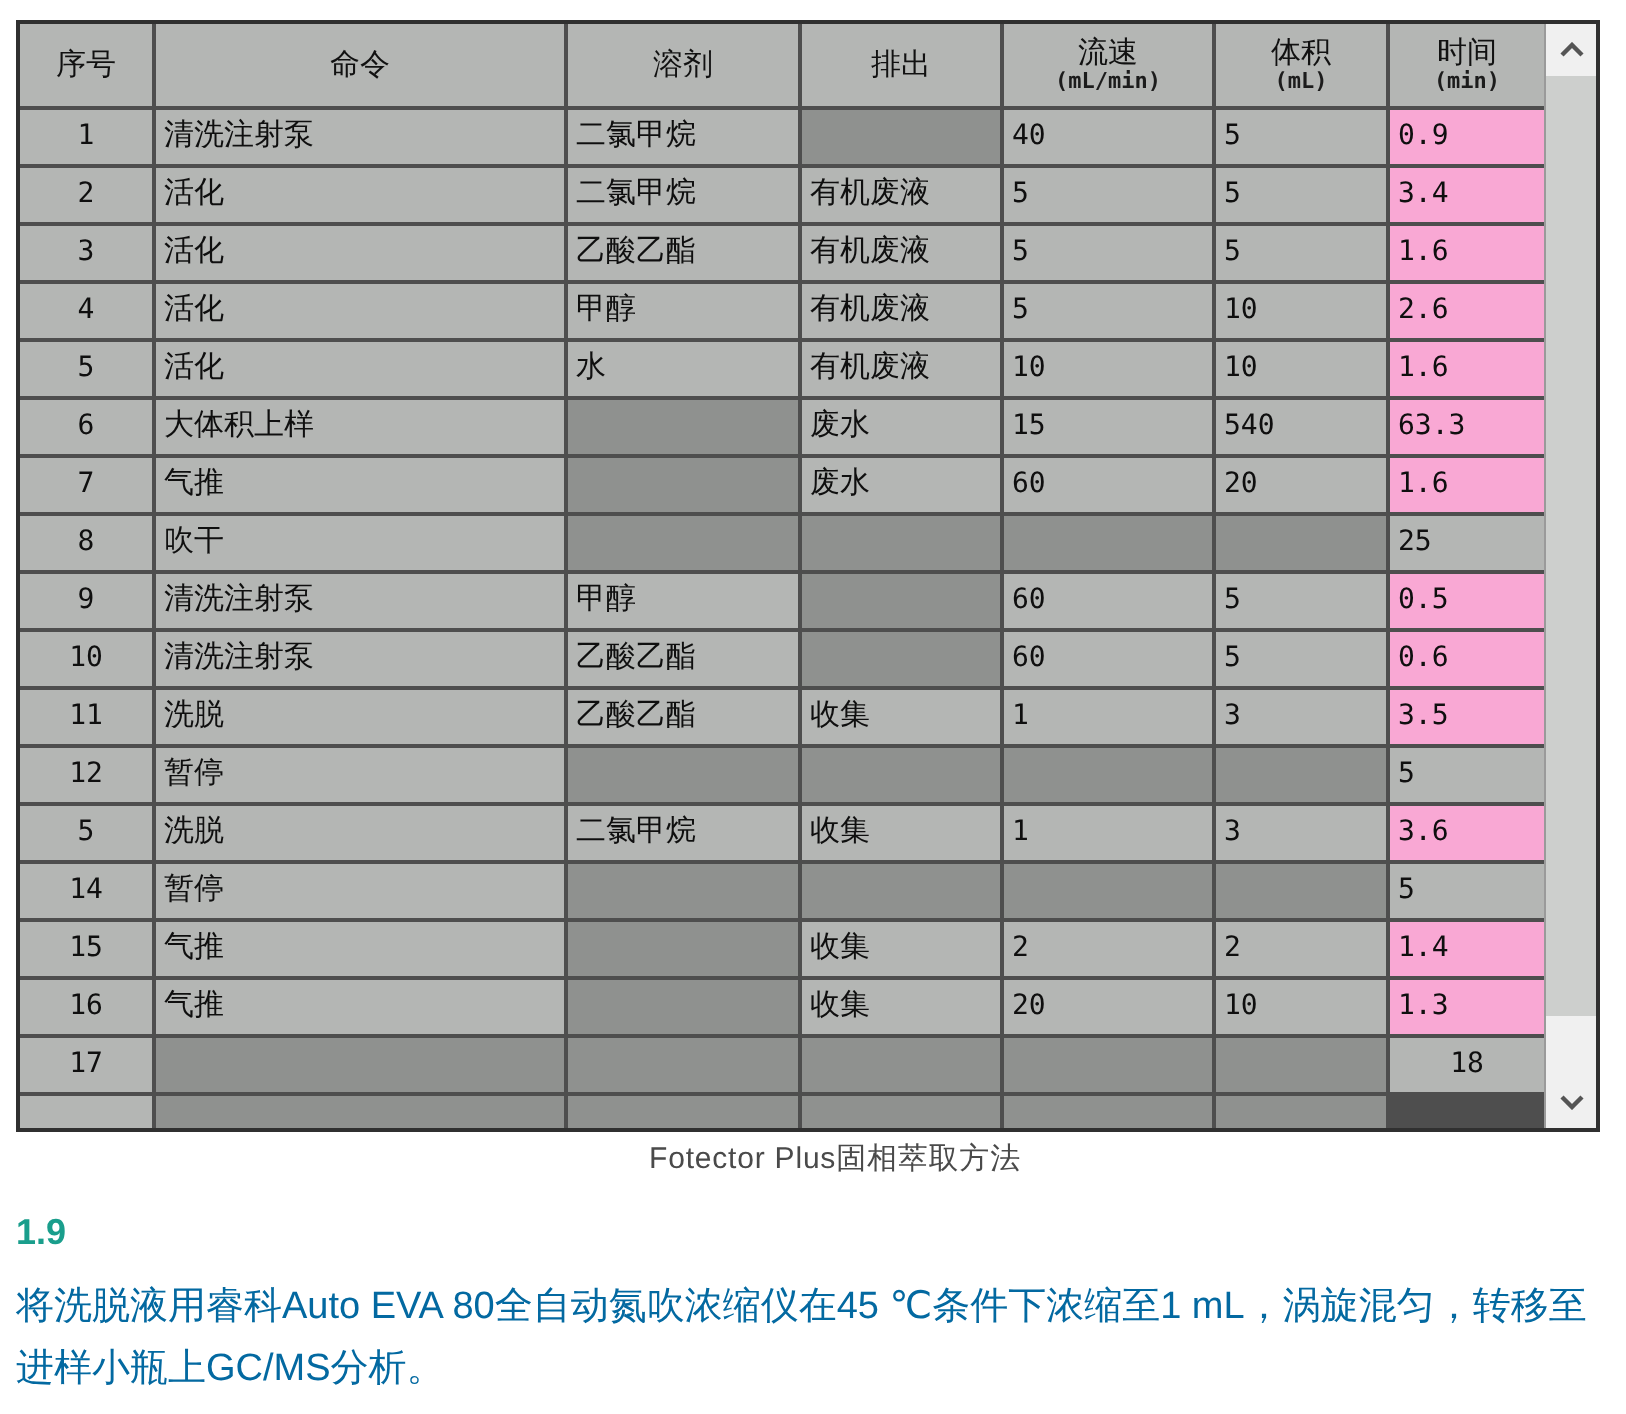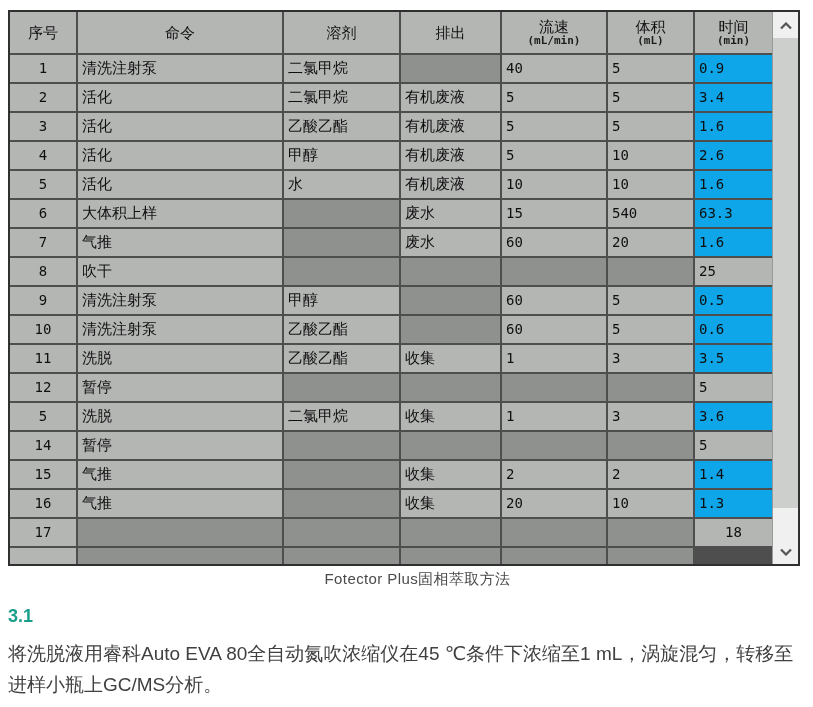--- a/index.html
+++ b/index.html
@@ -47,21 +47,21 @@
     padding: 0 4px;
     white-space: nowrap; overflow: hidden;
   }
   .cell.num {
     font-family: "DejaVu Sans Mono", monospace;
     font-size: 14px;
   }
   .cell.center { text-align: center; }
   .cell.light { background: #b4b6b4; }
   .cell.darkc { background: #8f918f; }
-  .cell.timec { background: #0ea5e9; }
+  .cell.timec { background: #f9a8d4; }
 
   
   .vscroll {
     flex: 0 0 26px;
     background: #f0f0f0;
     border-left: 1px solid #9a9a9a;
     display: flex; flex-direction: column;
   }
   .sb-btn {
     flex: 0 0 26px;
@@ -79,21 +79,21 @@
     letter-spacing: 0.4px;
   }
   .section-number {
     position: absolute; left: 8px; top: 606px;
     font-size: 18px; font-weight: bold;
     color: #1a9e8c;
   }
   .body-text {
     position: absolute; left: 8px; top: 638px; width: 800px;
     font-size: 19px; line-height: 31px;
-    color: #404040;
+    color: #0369a1;
   }
 </style>
 </head>
 <body>
 
 <div class="page">
 
   <div class="table-wrap">
     <div class="grid-clip">
       <div class="grid" id="method-grid">
@@ -263,17 +263,17 @@
           <svg width="12" height="8" viewBox="0 0 12 8">
               <polyline points="1,1.5 6,6.5 11,1.5" fill="none" stroke="#555" stroke-width="2.2"></polyline>
             </svg>
         </span>
       </div>
     </div>
   </div>
 
   <div class="caption">Fotector Plus固相萃取方法</div>
 
-  <div class="section-number">3.1</div>
+  <div class="section-number">1.9</div>
 
   <p class="body-text">将洗脱液用睿科Auto EVA 80全自动氮吹浓缩仪在45 ℃条件下浓缩至1 mL，涡旋混匀，转移至进样小瓶上GC/MS分析。</p>
 
 </div>
 
 </body></html>

